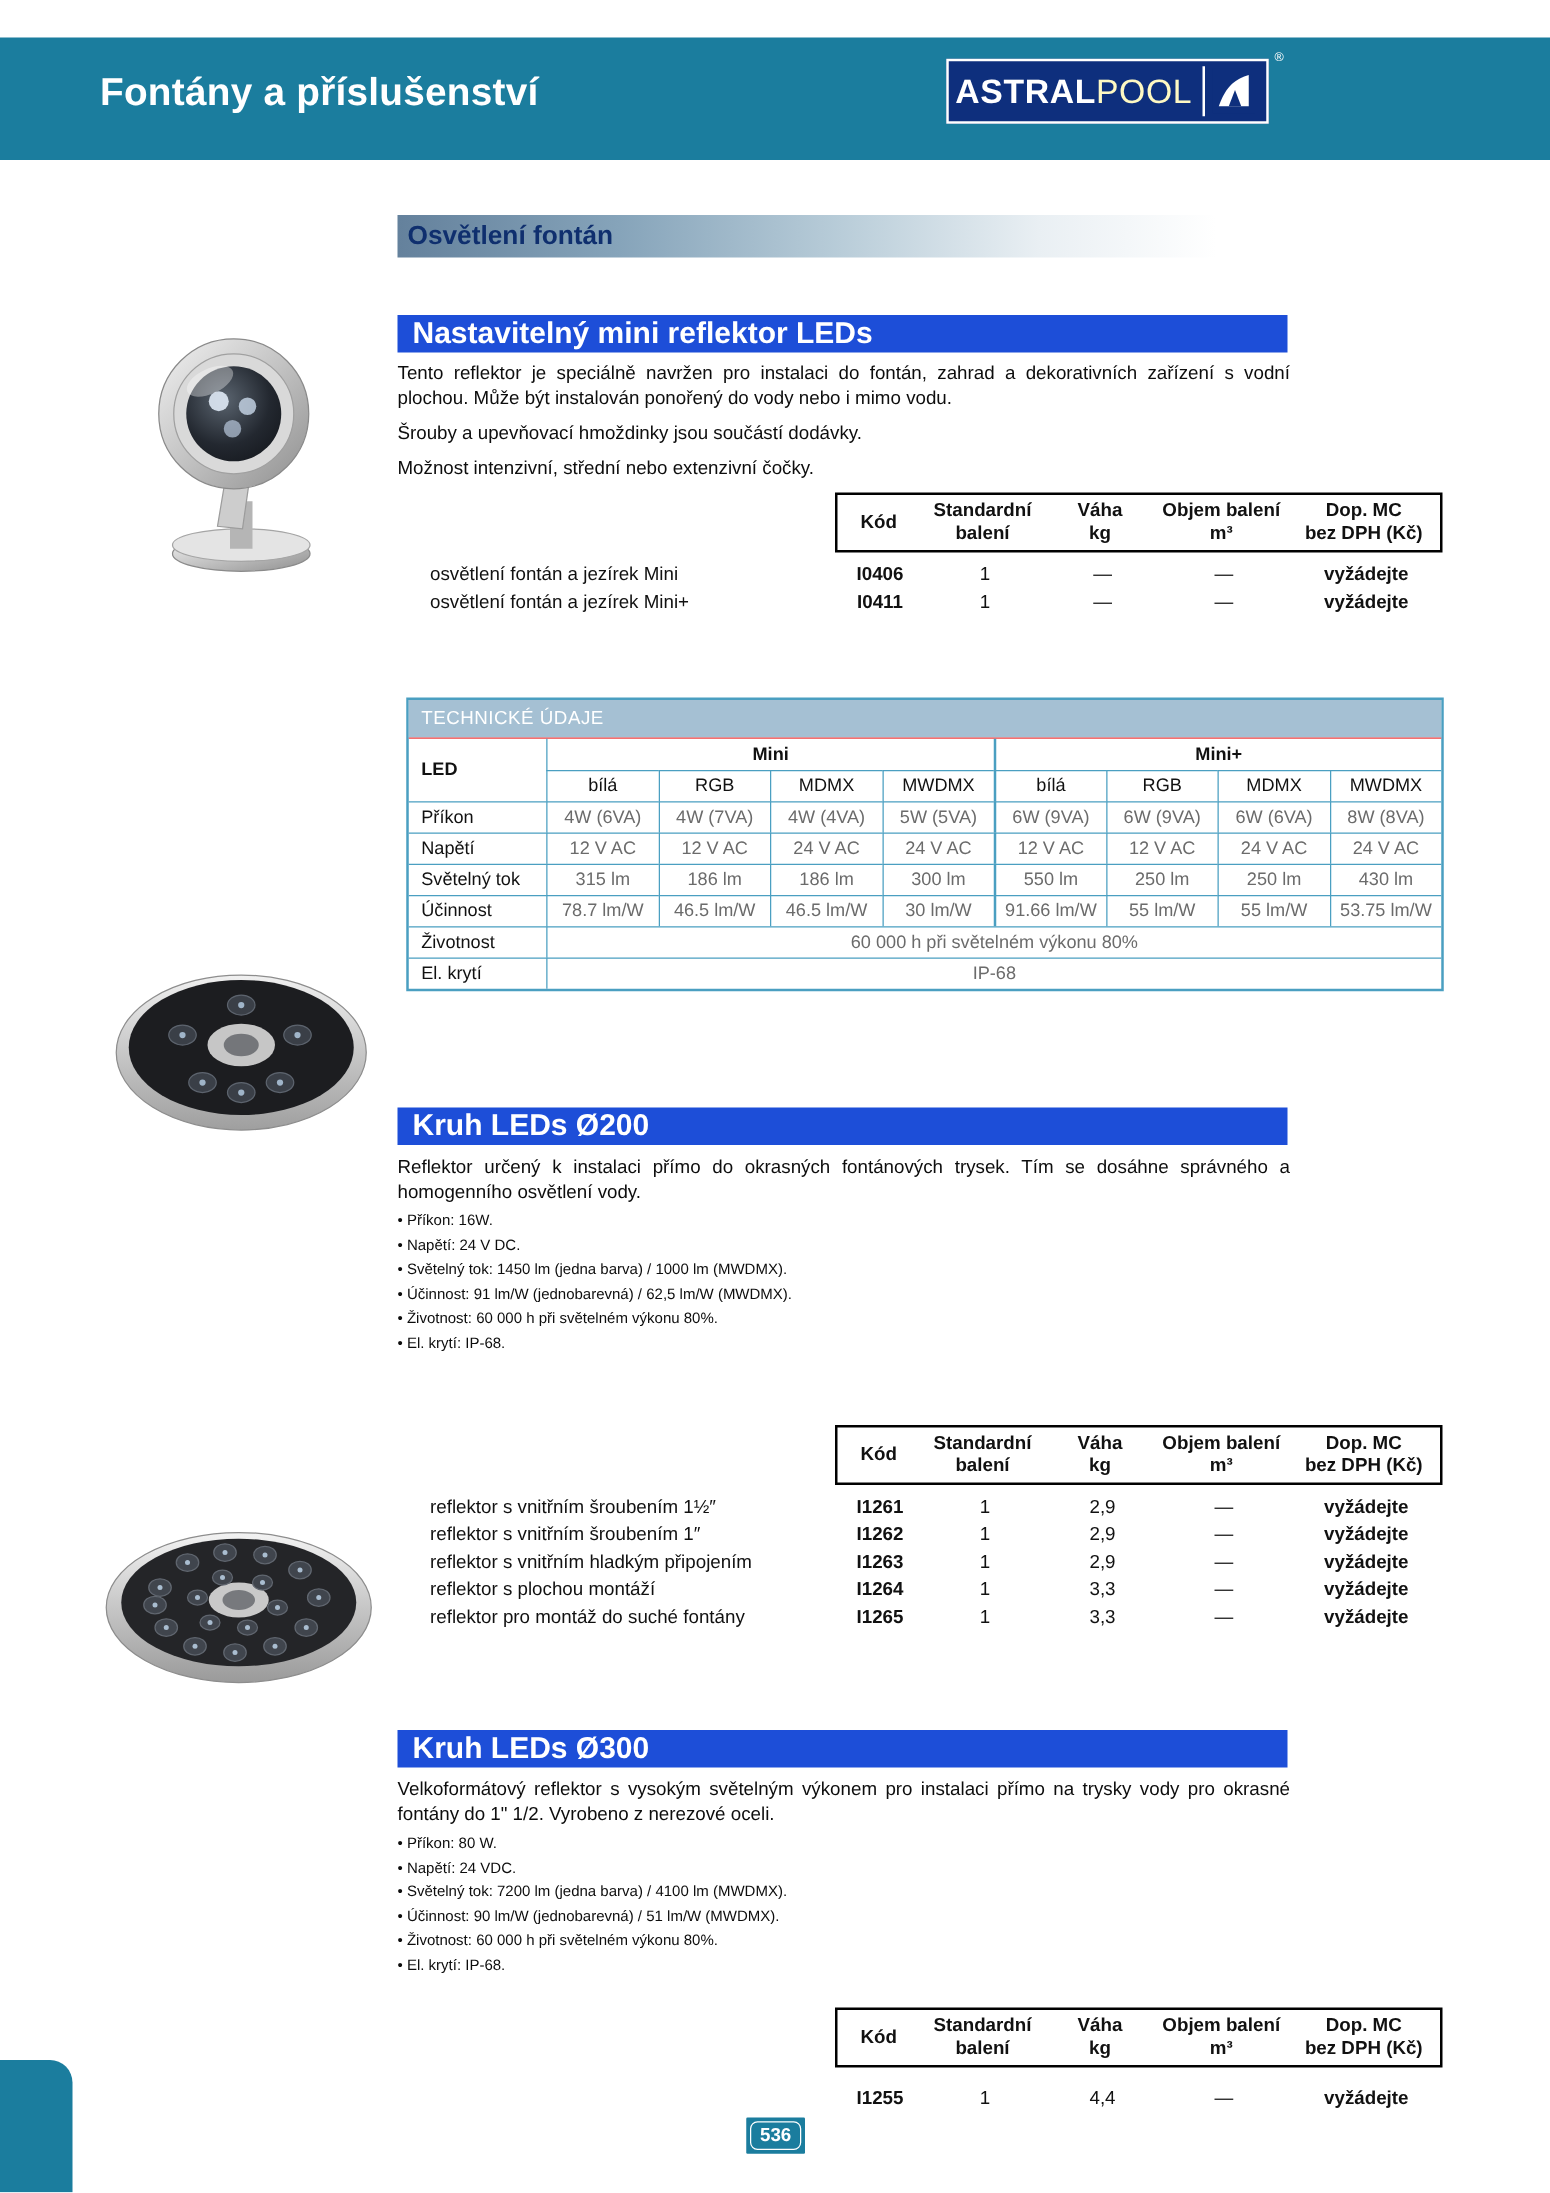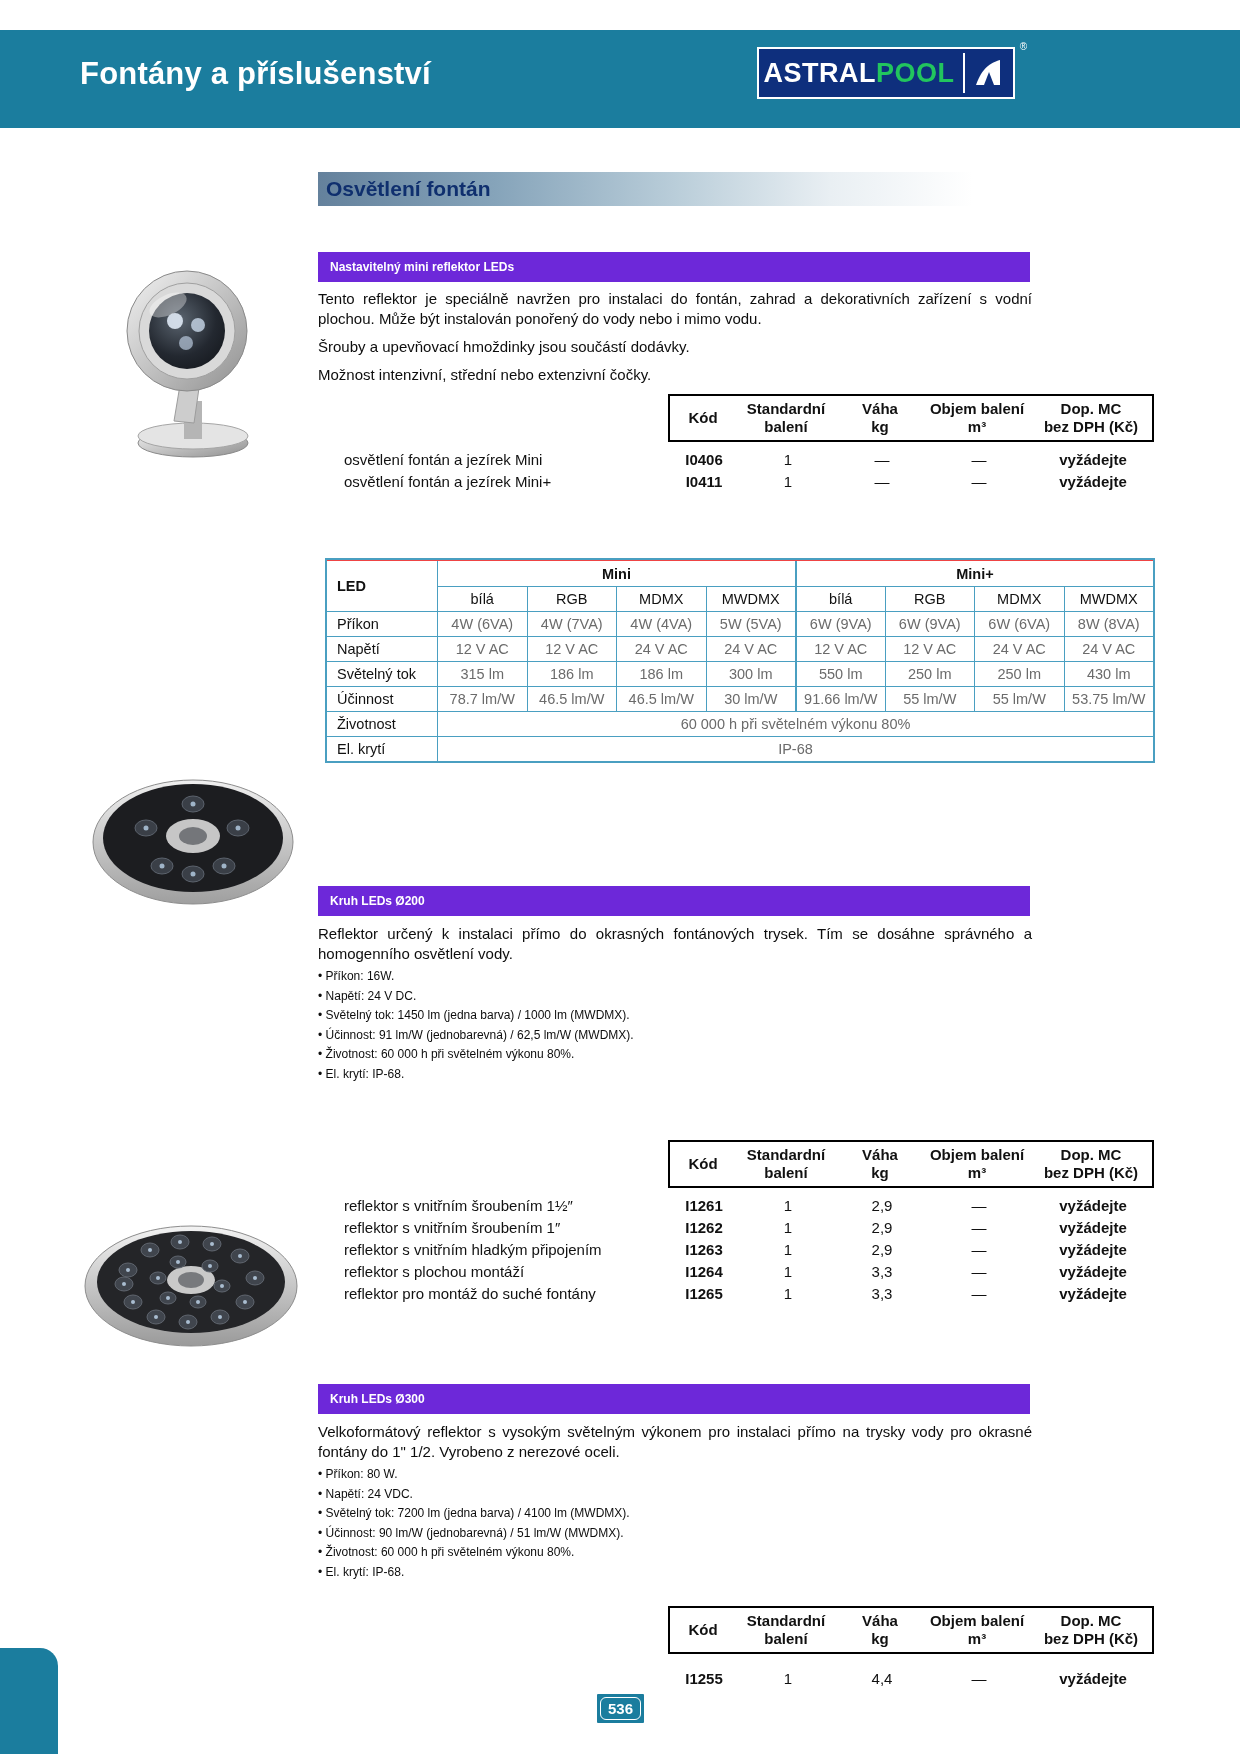--- a/index.html
+++ b/index.html
@@ -8,33 +8,33 @@
     font-family:"Liberation Sans", sans-serif; color:#111; overflow:hidden;
   }
 
   
   .top-band { position:absolute; left:0; top:30px; width:1240px; height:98px; background:#1b7d9e; }
   .page-title { position:absolute; left:80px; top:56px; font-size:31px; font-weight:bold; color:#fff; letter-spacing:0.2px; }
   .logo { position:absolute; left:757px; top:47px; width:258px; height:52px; background:#0e2f7d;
           border:2px solid #fff; box-sizing:border-box; display:flex; align-items:center; justify-content:center; }
   .logo-text { font-size:27px; letter-spacing:0.5px; color:#fff; white-space:nowrap; }
   .logo-bold { font-weight:bold; }
-  .logo-light { font-weight:bold; color:#22c55e; }
+  .logo-light { font-weight:normal; color:#fef9c3; }
   .logo-iconbox { width:38px; height:40px; margin-left:8px; border-left:2px solid #fff; padding-left:6px;
                   display:flex; align-items:center; }
   .logo-reg { position:absolute; right:-14px; top:-8px; color:#fff; font-size:10px; }
 
   
   .category-bar { position:absolute; left:318px; top:172px; width:712px; height:34px;
     background:linear-gradient(90deg,#64819c 0%, #86a4ba 25%, #b9cdd9 50%, #e9eff3 72%, #ffffff 92%); }
   .category-label { font-size:21px; font-weight:bold; color:#0f2f6e; padding:5px 0 0 8px; }
 
   
-  .sec-bar { position:absolute; left:318px; width:712px; height:30px; background:#6d28d9;
-             color:#fff; font-weight:bold; font-size:12px; line-height:30px; padding-left:12px; box-sizing:border-box; }
+  .sec-bar { position:absolute; left:318px; width:712px; height:30px; background:#1d4ed8;
+             color:#fff; font-weight:bold; font-size:24px; line-height:30px; padding-left:12px; box-sizing:border-box; }
 
   
   .para { position:absolute; left:318px; width:714px; font-size:15px; line-height:20px; text-align:justify; color:#0d0d0d; }
   .bullets { position:absolute; left:318px; width:714px; font-size:12px; line-height:19.5px; color:#0d0d0d; }
   .bullets .b::before { content:"\2022  "; }
 
   
   .price-table { position:absolute; left:330px; width:830px; }
   .pt-header { margin-left:338px; width:482px; height:44px; border:2px solid #000; background:#fff;
                display:flex; box-sizing:content-box; }
@@ -168,20 +168,21 @@
         <div class="pt-v1">I0411</div>
         <div class="pt-v2">1</div>
         <div class="pt-v3">—</div>
         <div class="pt-v4">—</div>
         <div class="pt-v5">vyžádejte</div>
       </div>
     </div>
   </div>
 
   <div class="tech">
+    <div class="tech-title">TECHNICKÉ ÚDAJE</div>
     <div class="tech-grid">
       <div class="tc row1 c1 bold led-cell">LED</div>
       <div class="tc row1 bold grp1">Mini</div>
       <div class="tc row1 bold bsep grp2">Mini+</div>
 
       <div class="tc">bílá</div>
       <div class="tc">RGB</div>
       <div class="tc">MDMX</div>
       <div class="tc">MWDMX</div>
       <div class="tc bsep">bílá</div>

